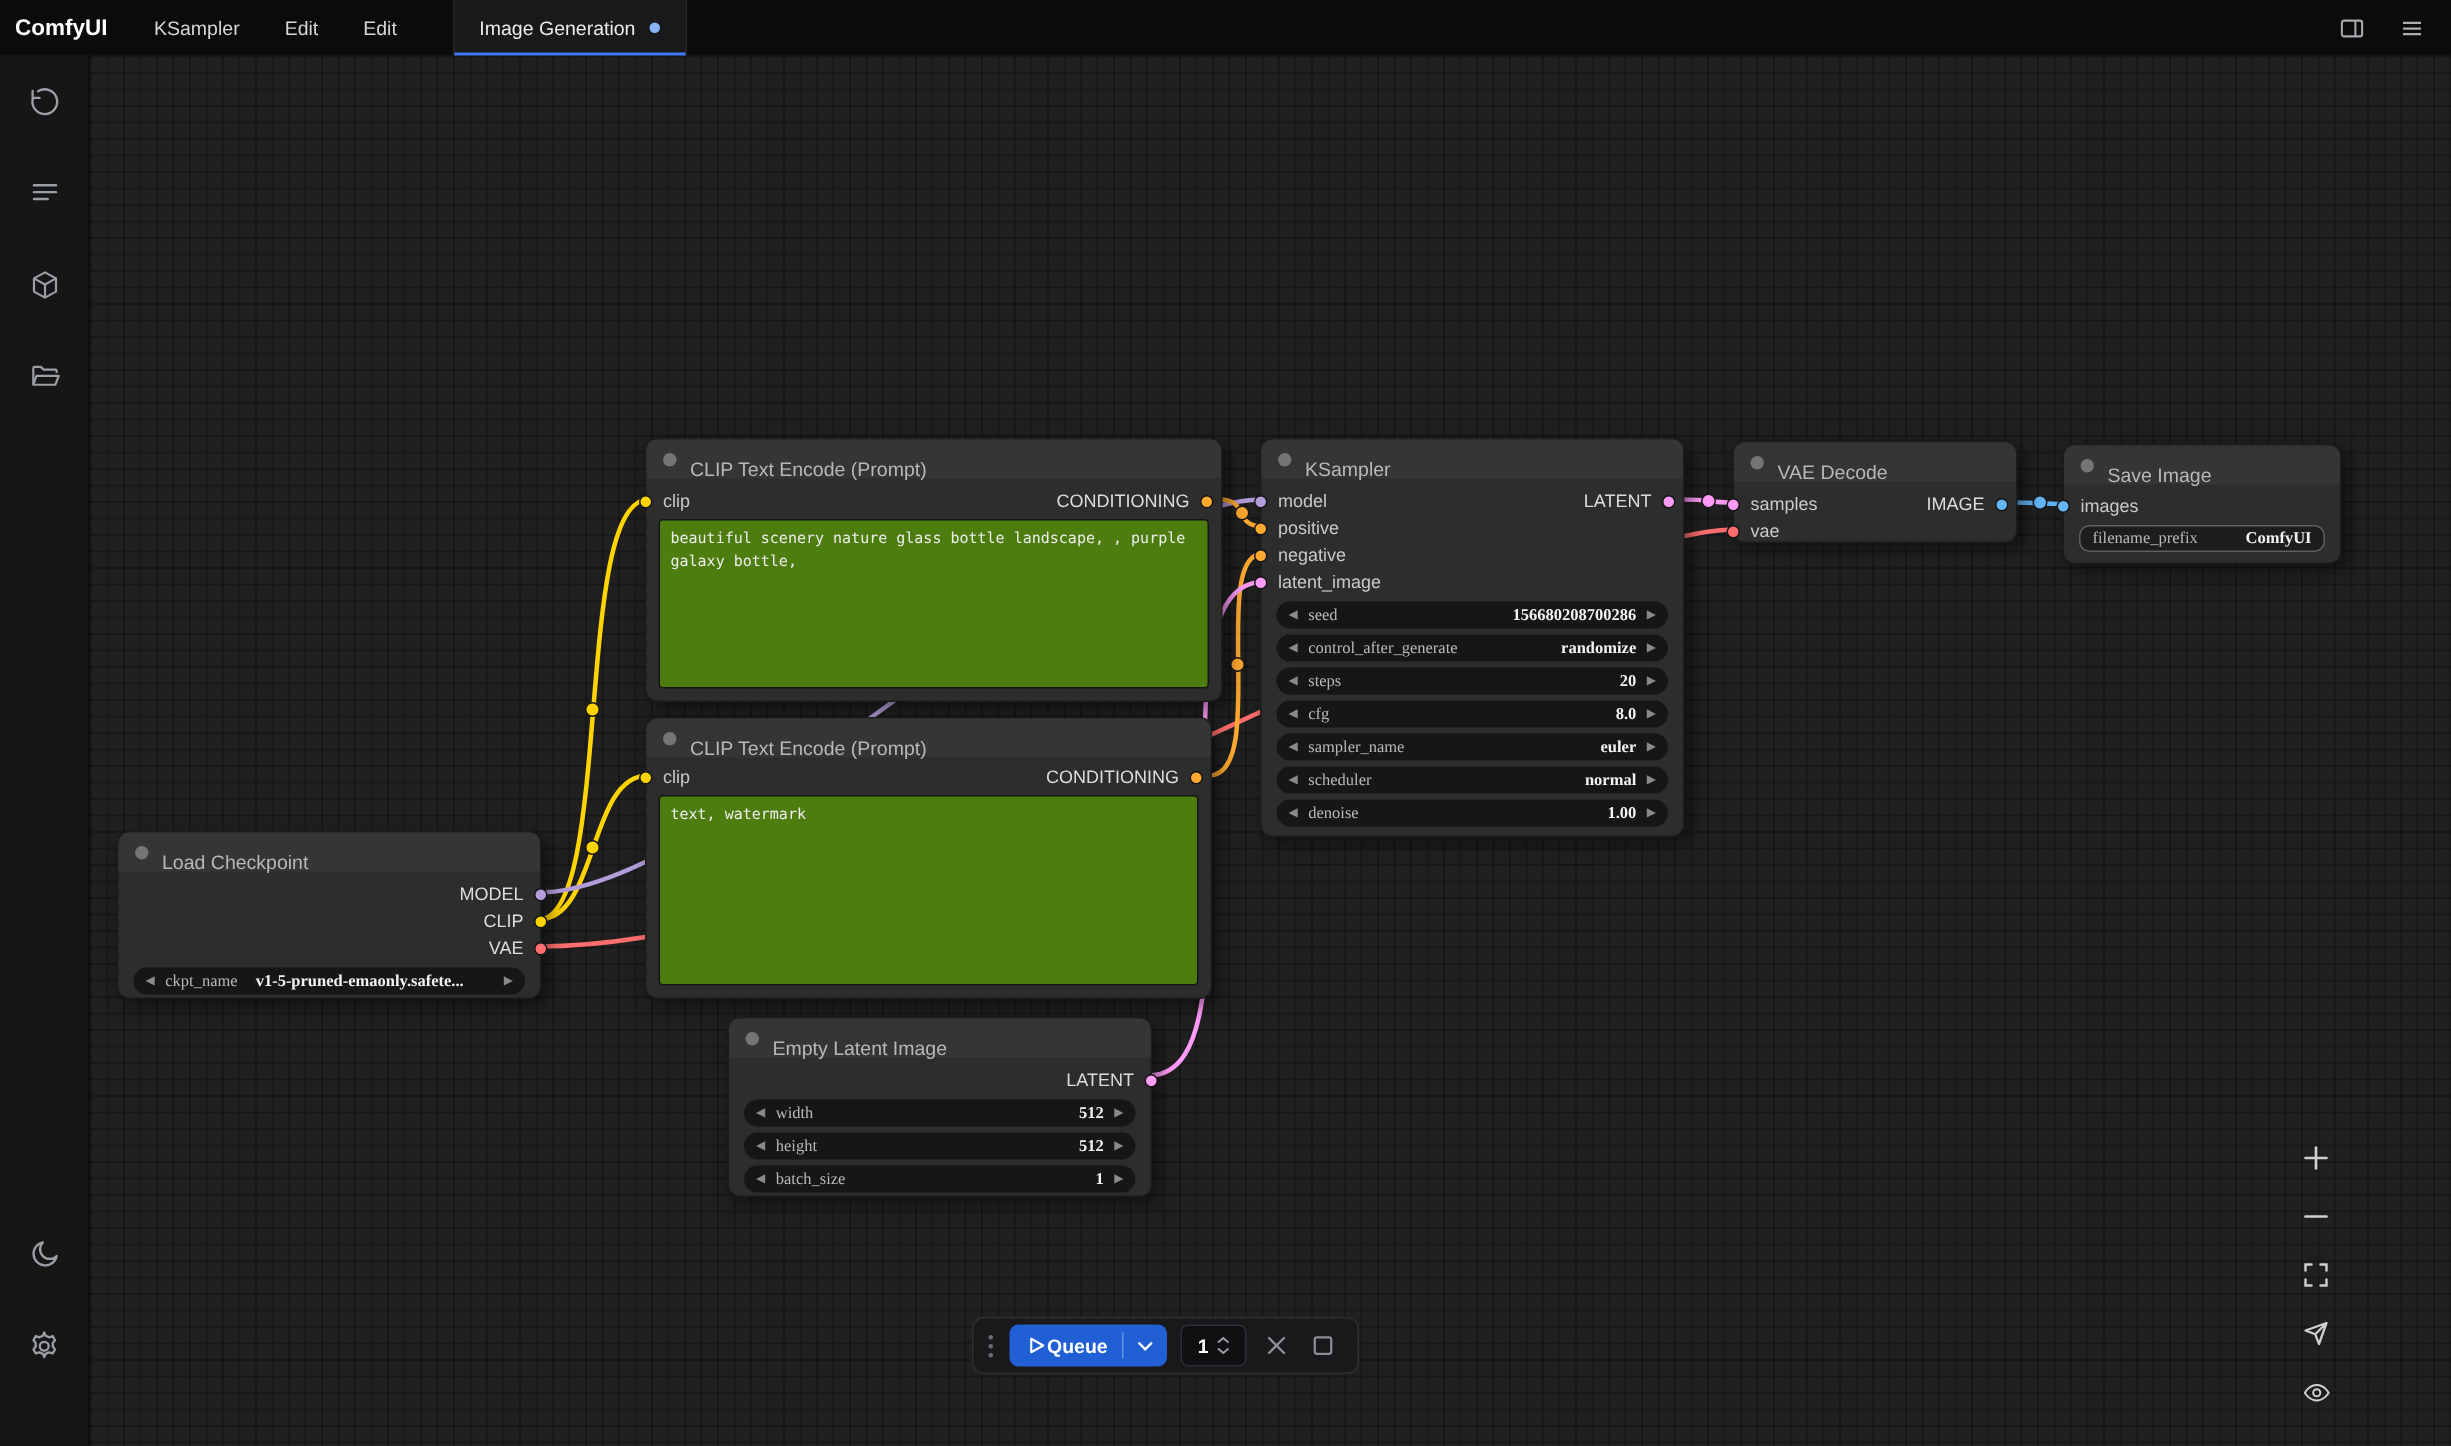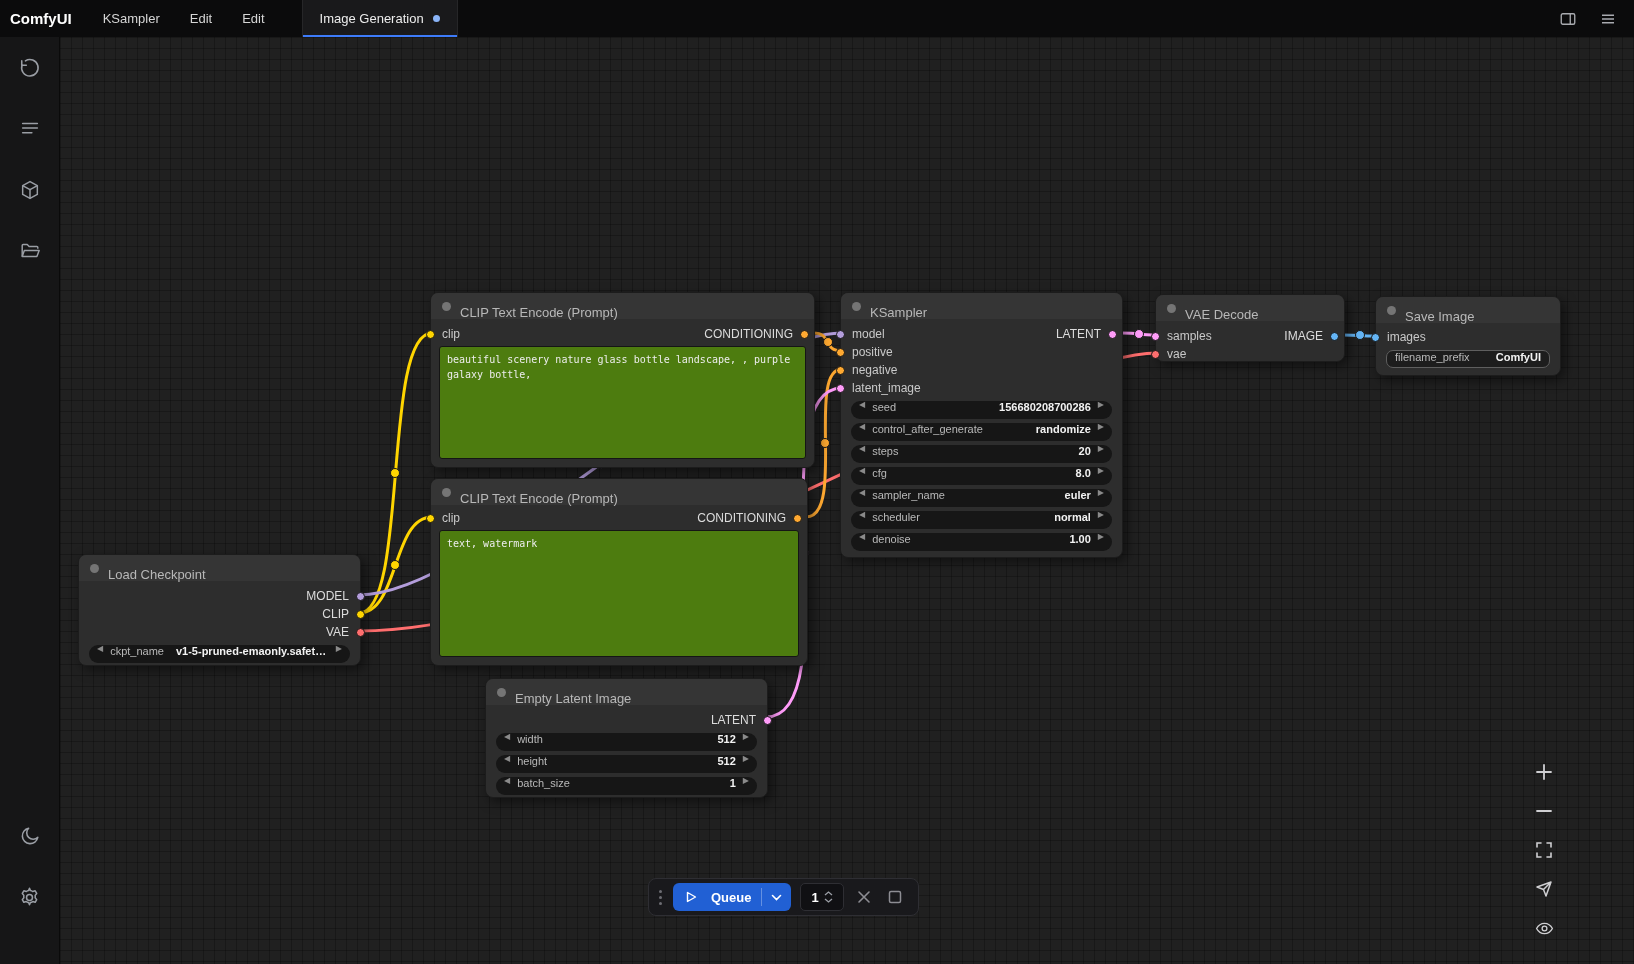--- a/index.html
+++ b/index.html
@@ -52,39 +52,39 @@
   .slot.in  { margin-left:-5px; }
   .slot.out { margin-left:auto; margin-right:-5px; flex-direction:row-reverse; }
   .dot { width:9px; height:9px; border-radius:50%; border:1px solid #161616; flex:none; cursor:crosshair; }
   .in-label  { color:#c9c9c9; font-size:12px; }
   .out-label { color:#dcdcdc; font-size:12px; font-weight:400; }
   .c-model {background:#B39DDB;} .c-clip {background:#FFD500;} .c-vae {background:#FF6E6E;}
   .c-cond {background:#FFA931;} .c-latent {background:#FF9CF9;} .c-image {background:#64B5F6;}
 
   .widgets { padding-top:4px; display:flex; flex-direction:column; }
   .widget { flex:none; height:18px; margin:0 10px 4px 10px; background:#161616; border-radius:9px;
-    display:flex; padding:0 8px; gap:7px; cursor:pointer; }
+    display:flex; align-items:center; padding:0 8px; gap:7px; cursor:pointer;font-family:Liberation Serif, serif; }
   .w-arrow { color:#8a8a8a; font-size:8px; line-height:1; flex:none; }
   .w-name { color:#b9b9b9; font-size:11px; white-space:nowrap; }
   .w-value { margin-left:auto; color:#f2f2f2; font-size:11px; font-weight:700; white-space:nowrap; }
   .w-value.left { margin-left:5px; margin-right:auto; overflow:hidden; text-overflow:ellipsis; max-width:190px; }
   .widget.text-widget { background:#1d1d1d; border:1px solid #5f5f5f; border-radius:7px; margin:2px 10px 4px 10px; }
 
   .prompt-box { flex:1; margin:3px 8px 8px 8px; background:#4d7c0f; border:1px solid #151515; border-radius:3px;
     padding:5px 7px; font-family:"DejaVu Sans Mono", monospace; font-size:10px; line-height:1.5; color:#ededed;
     overflow:hidden; cursor:text; white-space:pre-wrap; }
 
   
   .queue-panel { position:absolute; left:588px; top:841px; height:38px; z-index:6; background:#19191c;
     border:1px solid #2e2e33; border-radius:8px; display:flex; align-items:center; gap:9px; padding:0 12px 0 8px; }
   .drag-dots { display:flex; flex-direction:column; gap:3px; cursor:grab; padding:0 2px; }
   .drag-dots span { width:3px; height:3px; border-radius:50%; background:#6d6d73; }
   .queue-btn { height:28px; display:flex; align-items:center; background:#2160d4; border-radius:6px;
     color:#fff; cursor:pointer; overflow:hidden; }
-  .queue-btn .qb-main { display:flex; align-items:center; gap:14px; padding:0 10px 0 12px; }
+  .queue-btn .qb-main { display:flex; align-items:center; gap:1px; padding:0 10px 0 12px; }
   .queue-btn .qb-label { font-size:13px; font-weight:600; }
   .queue-btn .qb-split { width:1px; height:18px; background:rgba(255,255,255,.3); }
   .queue-btn .qb-caret { padding:0 9px; display:flex; align-items:center; }
   .count-box { height:28px; min-width:44px; background:#101013; border:1px solid #2e2e33; border-radius:5px;
     display:flex; align-items:center; padding:0 4px 0 10px; gap:5px; cursor:text; }
   .count-value { color:#fff; font-size:13px; font-weight:700; }
   .spin { display:flex; flex-direction:column; gap:2px; color:#9a9ea5; }
   .q-icon { width:22px; height:22px; display:flex; align-items:center; justify-content:center; color:#8d8d93; cursor:pointer; }
 
   

